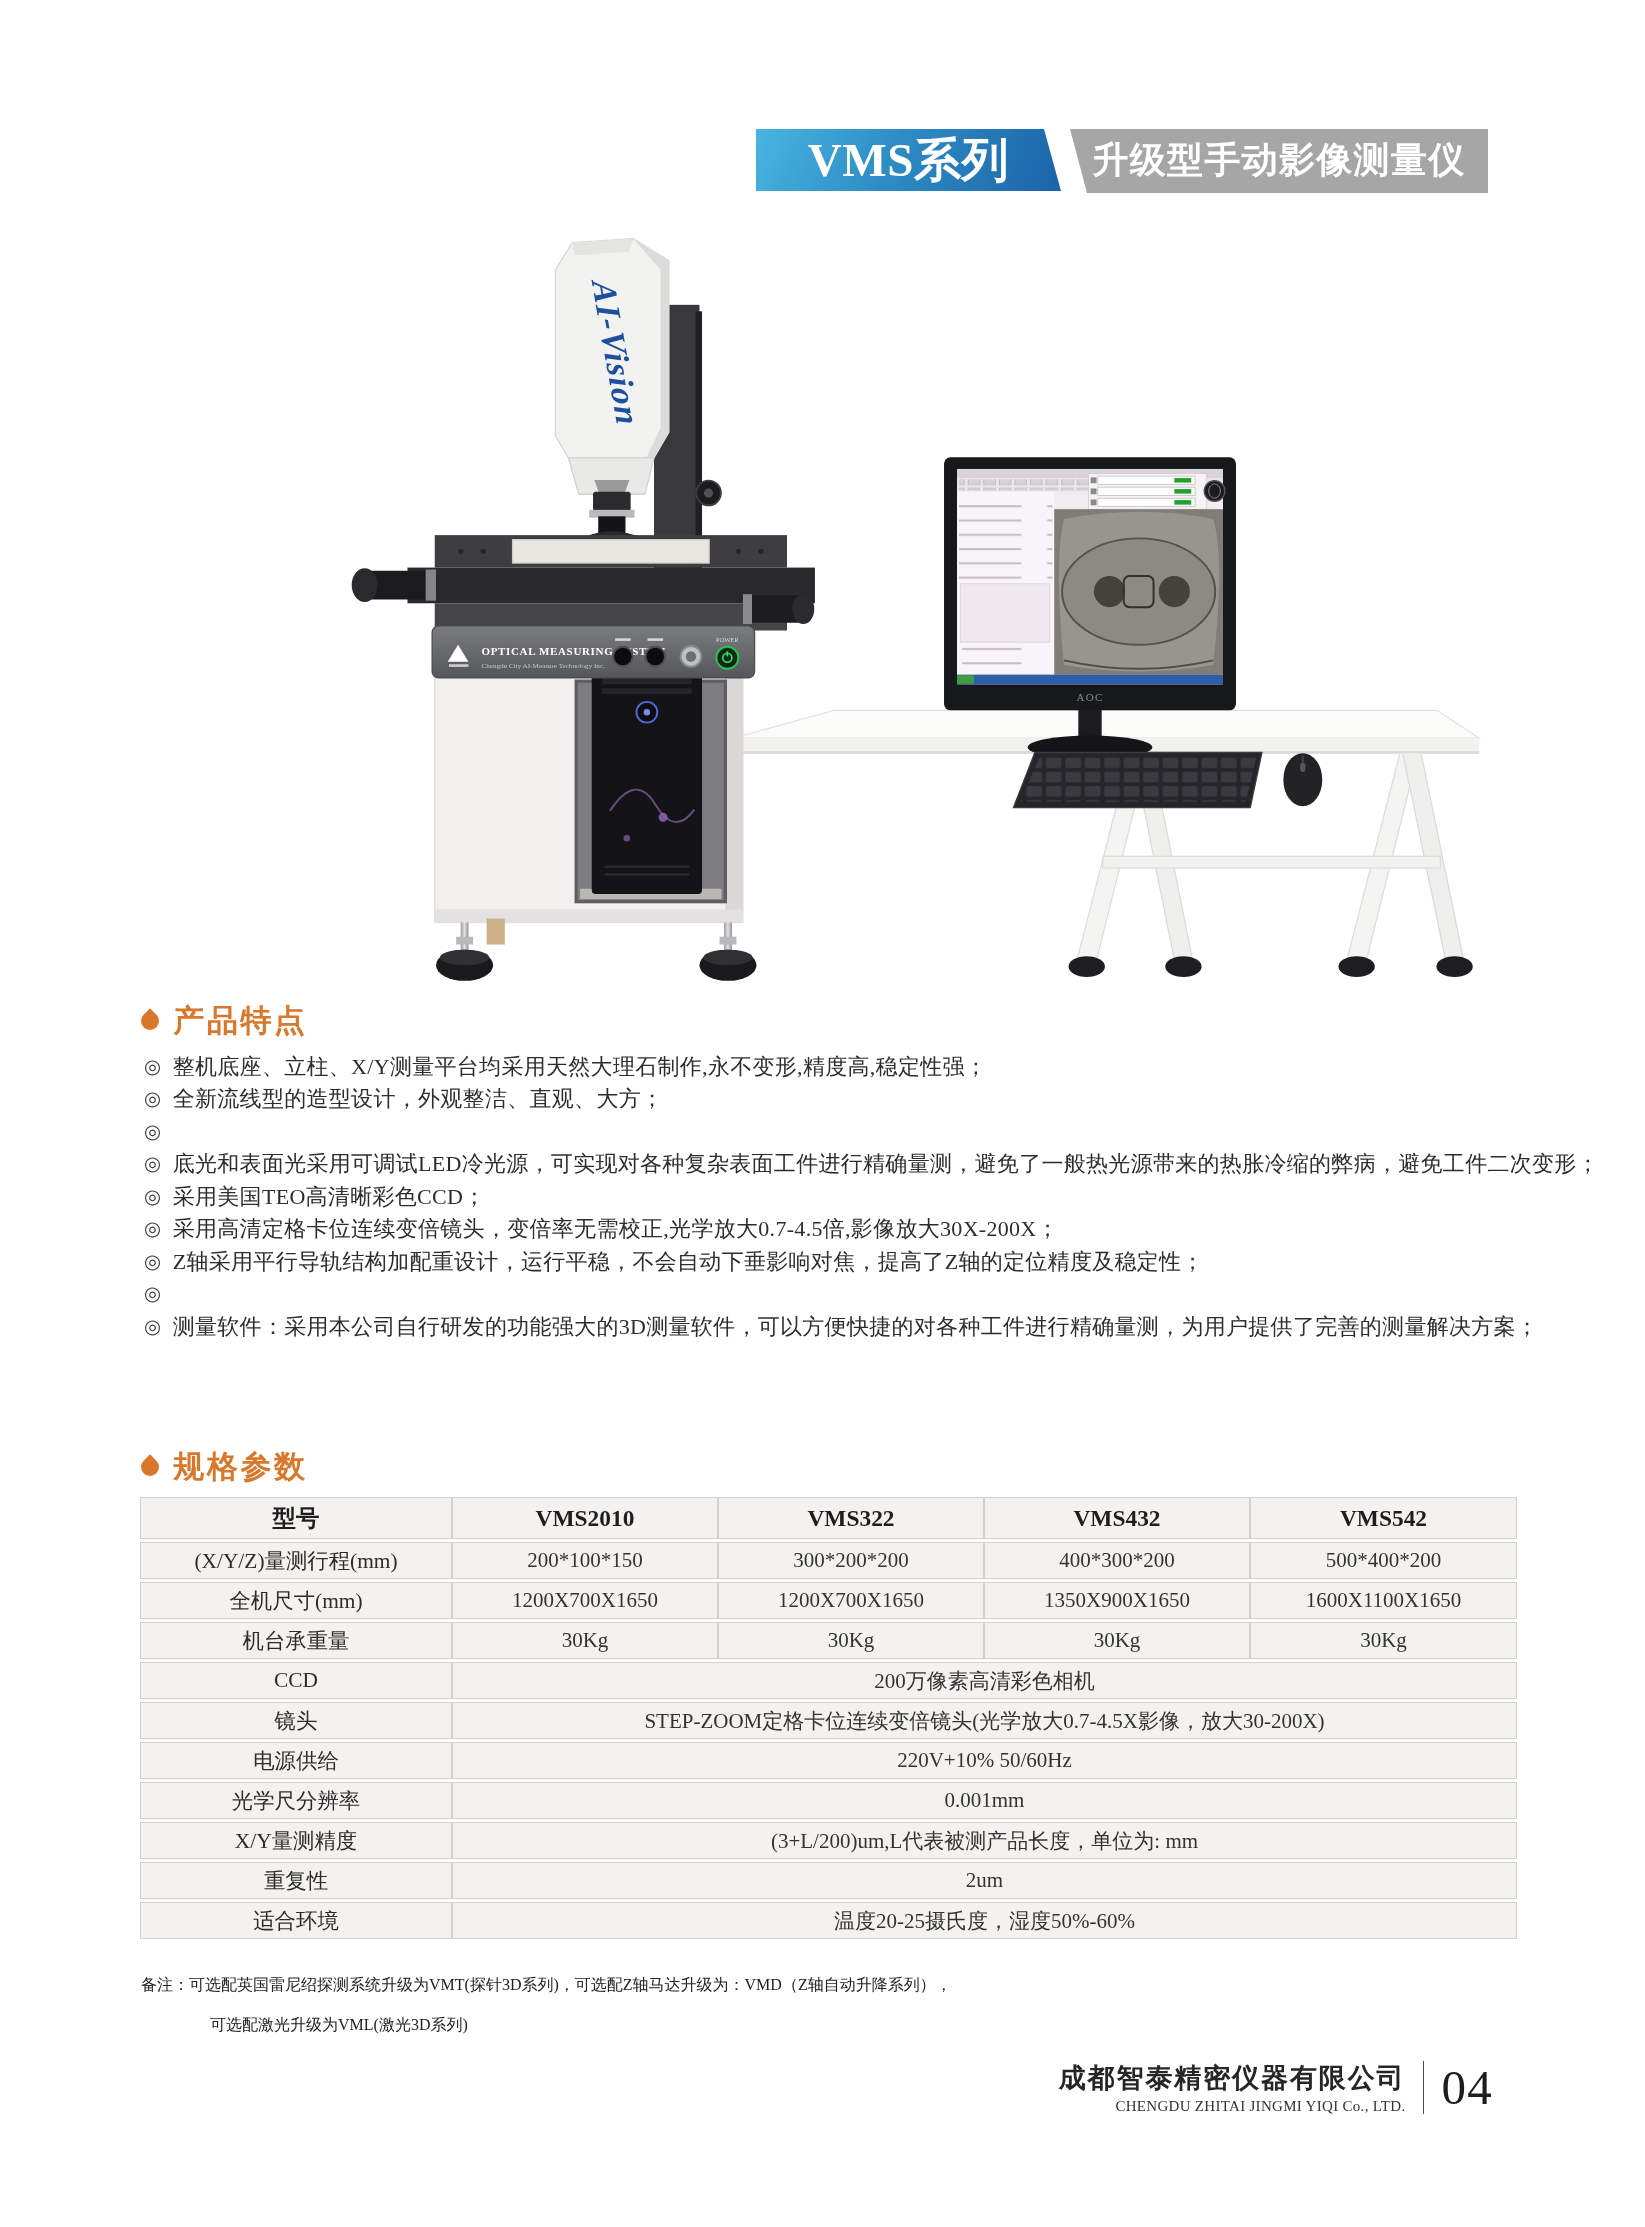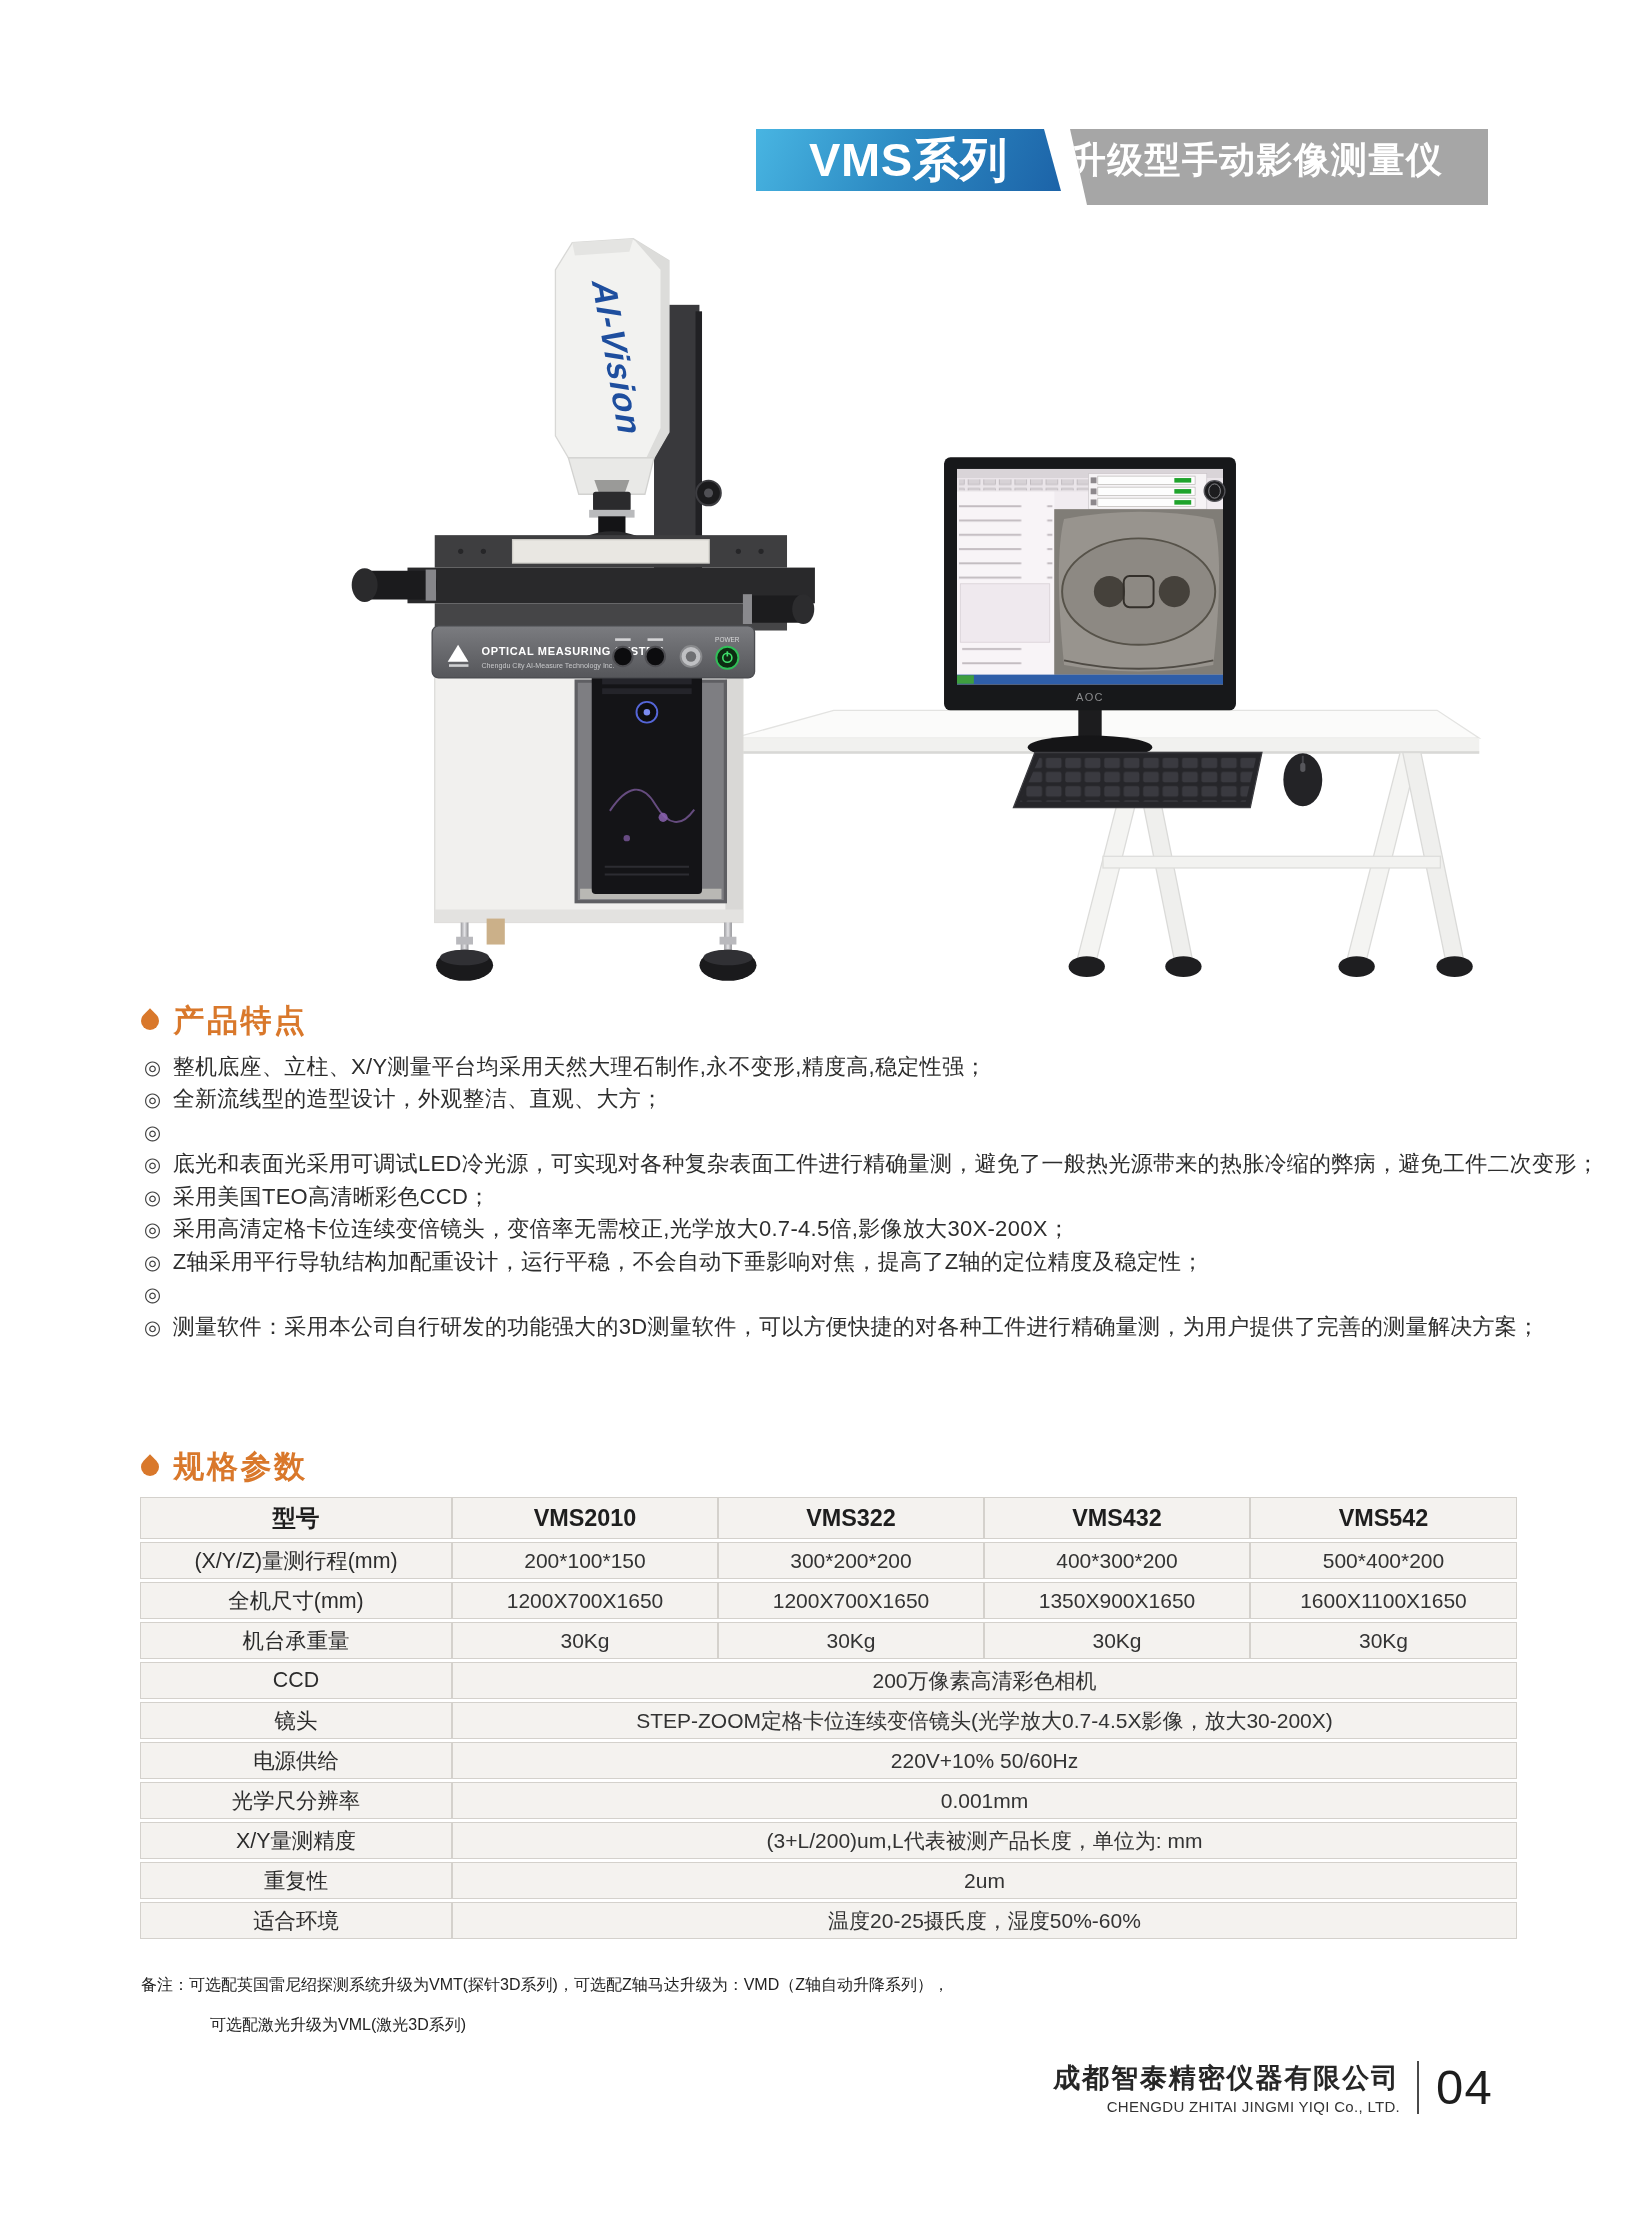--- a/index.html
+++ b/index.html
@@ -1,26 +1,26 @@
 <!DOCTYPE html>
 <html style="font-size:10.4px"><head>
 <meta charset="utf-8">
 <style>
   html,body{margin:0;padding:0;background:#ffffff;}
   .page{position:relative;width:1646px;height:2227px;background:#ffffff;overflow:hidden;
-        font-family:Liberation Sans, sans-serif;color:#2d2d2d;}
+        font-family:Liberation Serif, serif;color:#2d2d2d;}
 
   
   .badge-blue{position:absolute;left:756px;top:129px;width:305px;height:62px;
       background:linear-gradient(115deg,#48b5e2 0%,#2e8cc4 45%,#1c63a8 100%);
       clip-path:polygon(0 0,calc(100% - 17px) 0,100% 100%,0 100%);
       color:#fff;font-weight:bold;font-size:47px;line-height:62px;text-align:center;letter-spacing:0.6px;}
-  .badge-gray{position:absolute;left:1070px;top:129px;width:418px;height:76px;
+  .badge-gray{position:absolute;left:1070px;top:129px;width:418px;height:64px;
       background:#a6a6a6;clip-path:polygon(0 0,100% 0,100% 100%,17px 100%);
-      color:#fff;font-weight:bold;font-size:36px;line-height:62px;text-align:left;letter-spacing:1.3px;}
+      color:#fff;font-weight:bold;font-size:36px;line-height:62px;text-align:center;letter-spacing:1.3px;}
 
   
   .photo{position:absolute;left:110px;top:214px;width:1428px;height:798px;}
 
   
   .sec-head{position:absolute;display:flex;align-items:center;gap:14.3px;}
   .sec-head .drop{width:18px;height:18px;background:#d9782b;border-radius:0 50% 50% 50%;
       transform:rotate(45deg);flex:0 0 auto;}
   .sec-head .htxt{font-size:31px;font-weight:bold;color:#d9782b;letter-spacing:2.6px;}
   #features-head{left:141px;top:1000px;}

